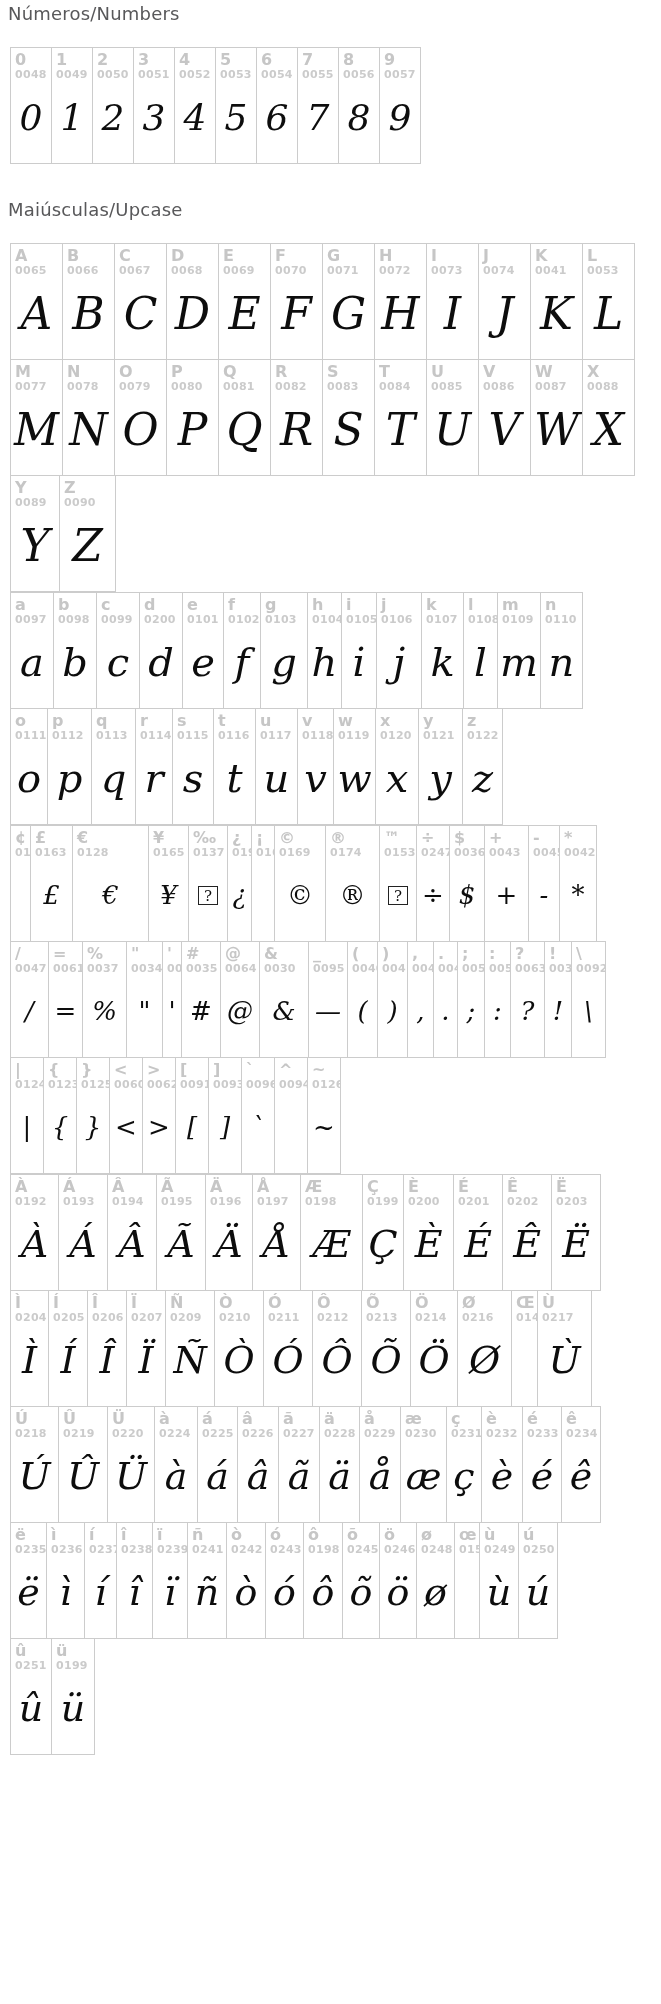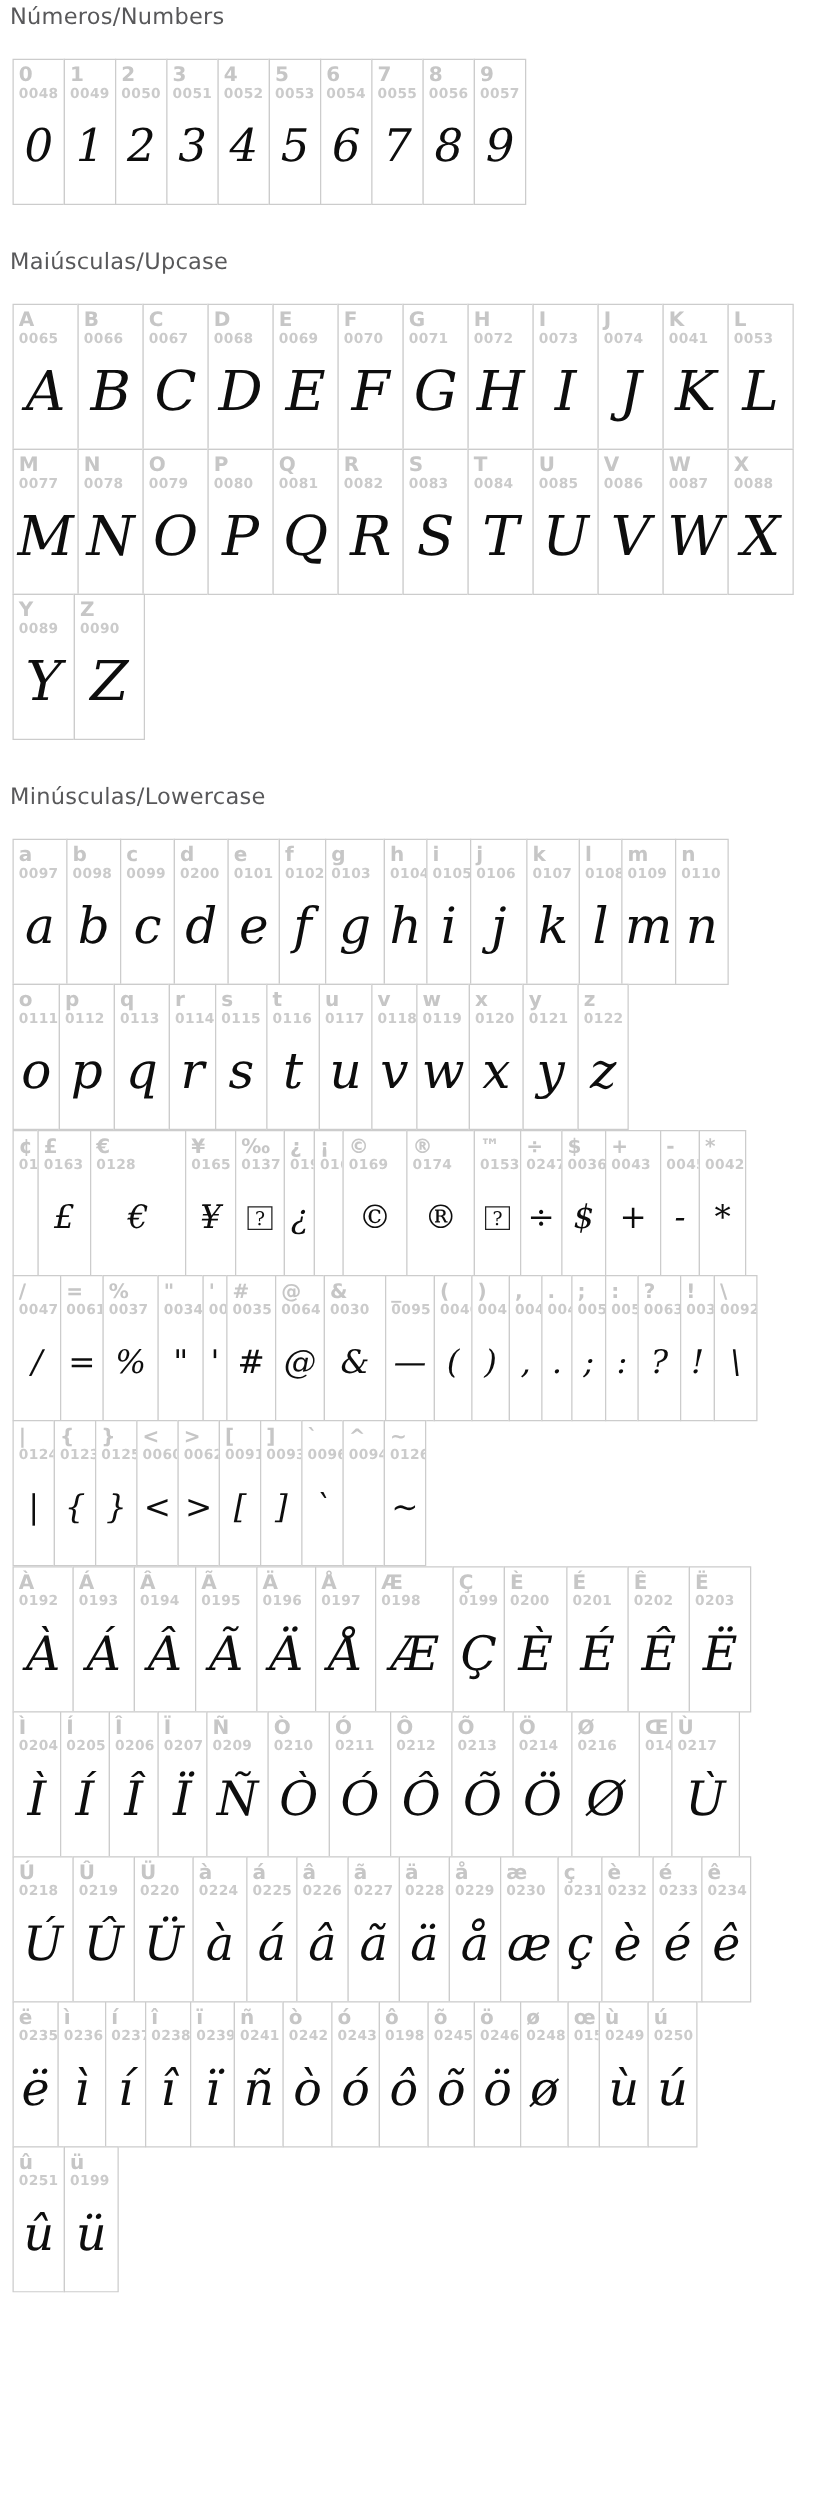--- a/index.html
+++ b/index.html
@@ -353,21 +353,20 @@
             <div class="cell-head">
               <span class="ch">Z</span>
               <span class="code">0090</span>
             </div>
             <div class="glyph">Z</div>
           </div>
         </div>
       </div>
     </section>
     <section class="section section-lowercase">
-      <h2 class="heading">Minúsculas/Lowercase</h2>
       <div class="grid">
         <div class="row">
           <div class="cell" style="width: 44px;">
             <div class="cell-head">
               <span class="ch">a</span>
               <span class="code">0097</span>
             </div>
             <div class="glyph">a</div>
           </div>
           <div class="cell" style="width: 44px;">

